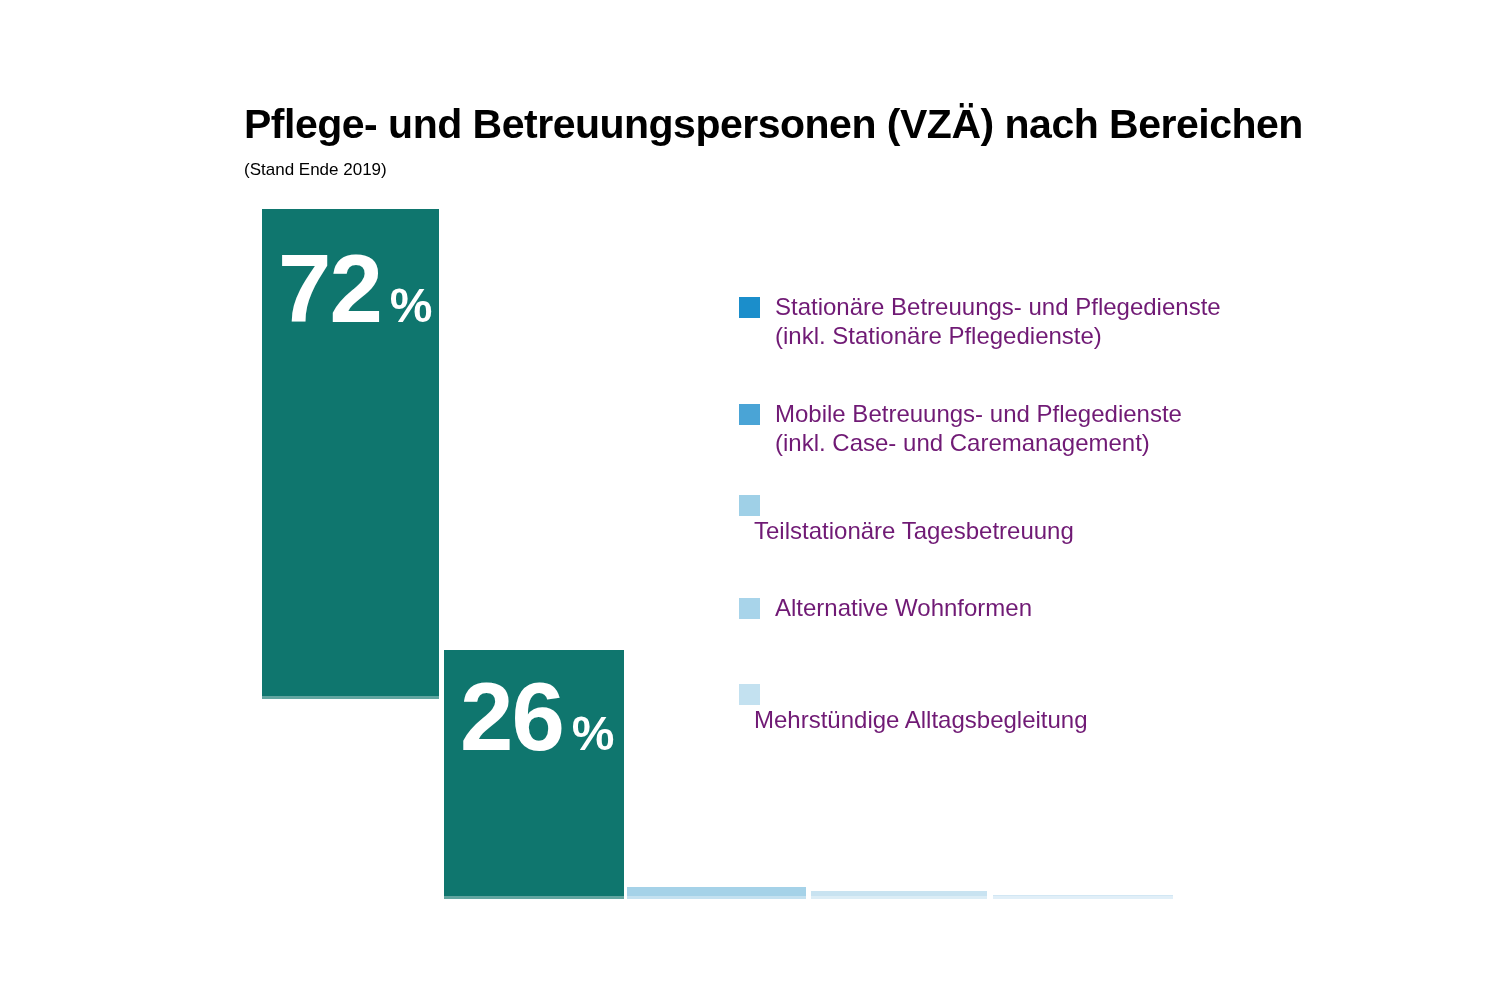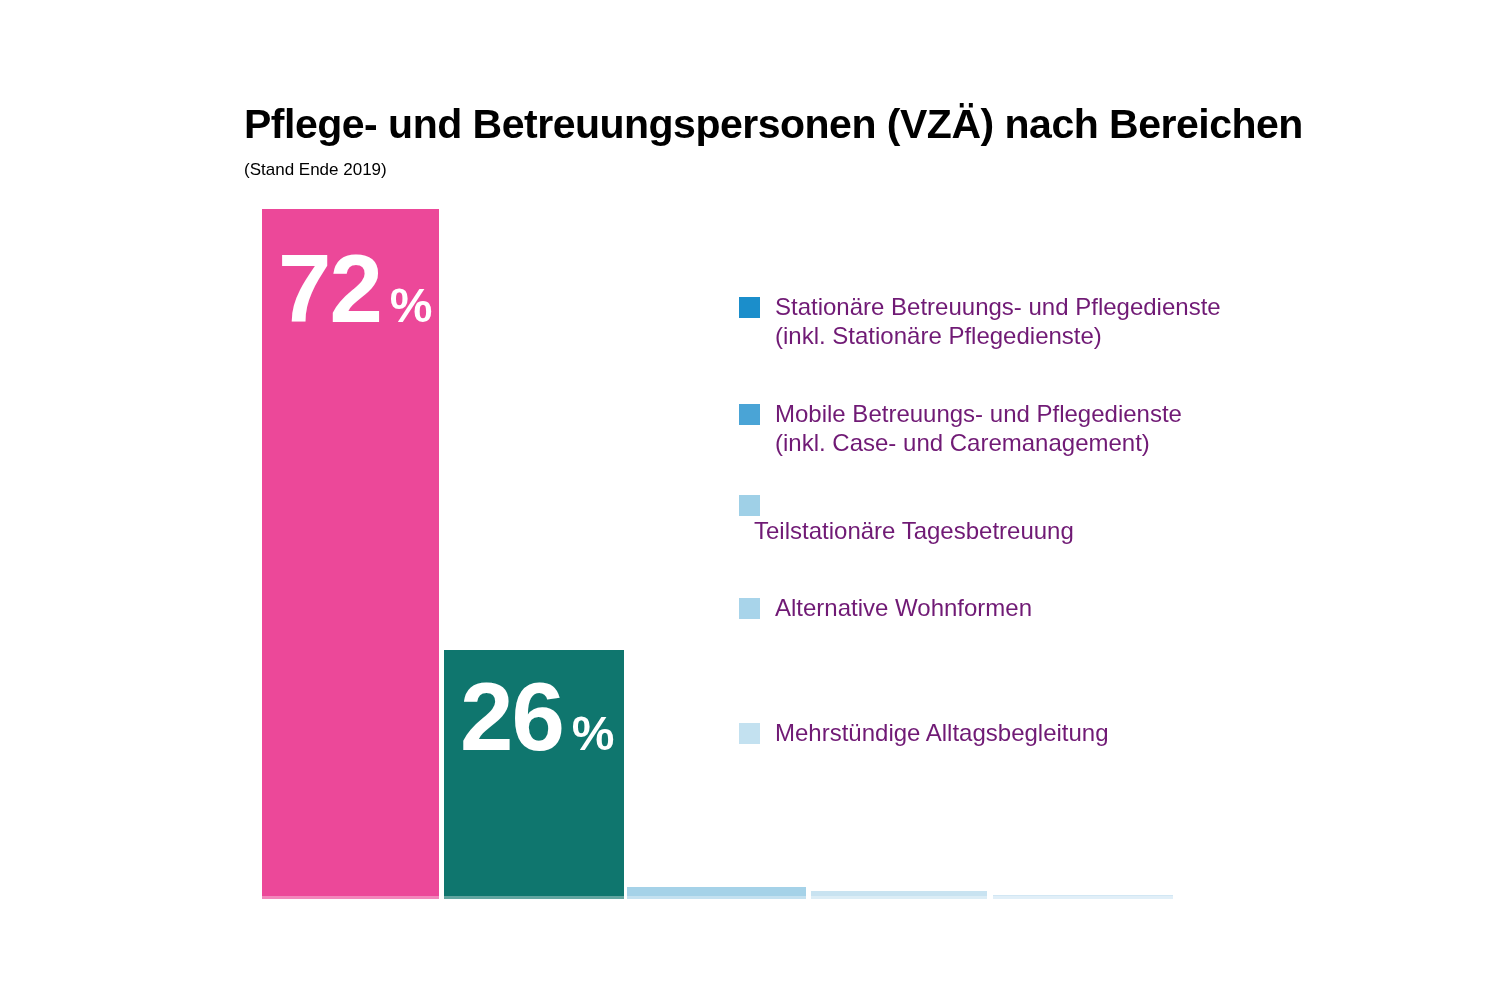--- a/index.html
+++ b/index.html
@@ -65,21 +65,21 @@
     white-space:nowrap;
   }
 </style>
 </head>
 <body>
 
 <div class="canvas">
   <h1 class="chart-title">Pflege- und Betreuungspersonen (VZÄ) nach Bereichen</h1>
   <div class="chart-subtitle">(Stand Ende 2019)</div>
   <div class="plot" id="plot">
-      <div class="bar" style="left: 262px; width: 177px; top: 209px; height: 690px; background: #ec4899;">
+      <div class="bar" style="left: 262px; width: 177px; top: 209px; height: 490px; background: #0f766e;">
         <div class="bar-label" style="top: 32px;"><span class="num">72</span><span class="pct">%</span></div>
       </div>
       <div class="bar" style="left: 444px; width: 180px; top: 650px; height: 249px; background: #0f766e;">
         <div class="bar-label" style="top: 19px;"><span class="num">26</span><span class="pct">%</span></div>
       </div>
       <div class="bar" style="left: 627px; width: 179px; top: 887px; height: 12px; background: rgb(165, 210, 232);"></div>
       <div class="bar" style="left: 811px; width: 176px; top: 891px; height: 8px; background: rgb(201, 227, 241);"></div>
       <div class="bar" style="left: 993px; width: 180px; top: 895px; height: 4px; background: rgb(210, 231, 244);"></div>
     </div>
   <div class="legend" id="legend">
@@ -102,20 +102,20 @@
         <div class="legend-text">
           <div>Teilstationäre Tagesbetreuung</div>
         </div>
       </div>
       <div class="legend-row" style="top: 593px; text-align: center;">
         <div class="legend-swatch" style="background: rgb(168, 212, 234);"></div>
         <div class="legend-text">
           <div>Alternative Wohnformen</div>
         </div>
       </div>
-      <div class="legend-row" style="top: 718px;">
+      <div class="legend-row" style="top: 679px; flex-direction: column;">
         <div class="legend-swatch" style="background: rgb(195, 225, 240);"></div>
         <div class="legend-text">
           <div>Mehrstündige Alltagsbegleitung</div>
         </div>
       </div>
     </div>
 </div>
 
 </body></html>

